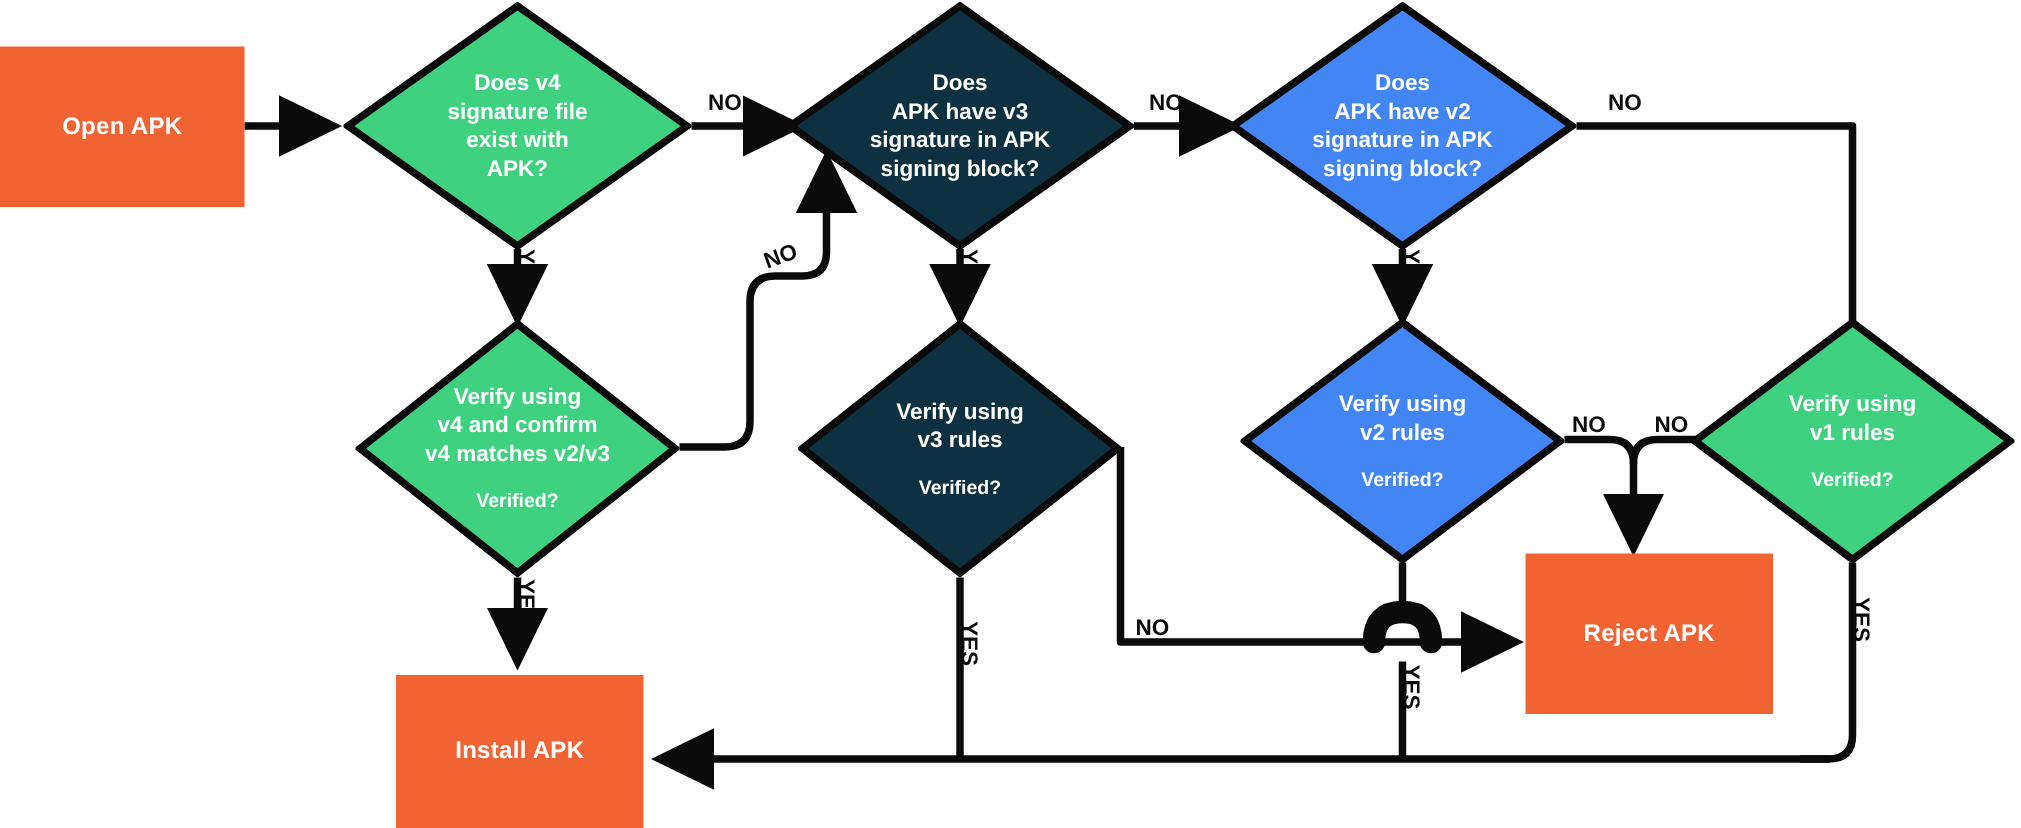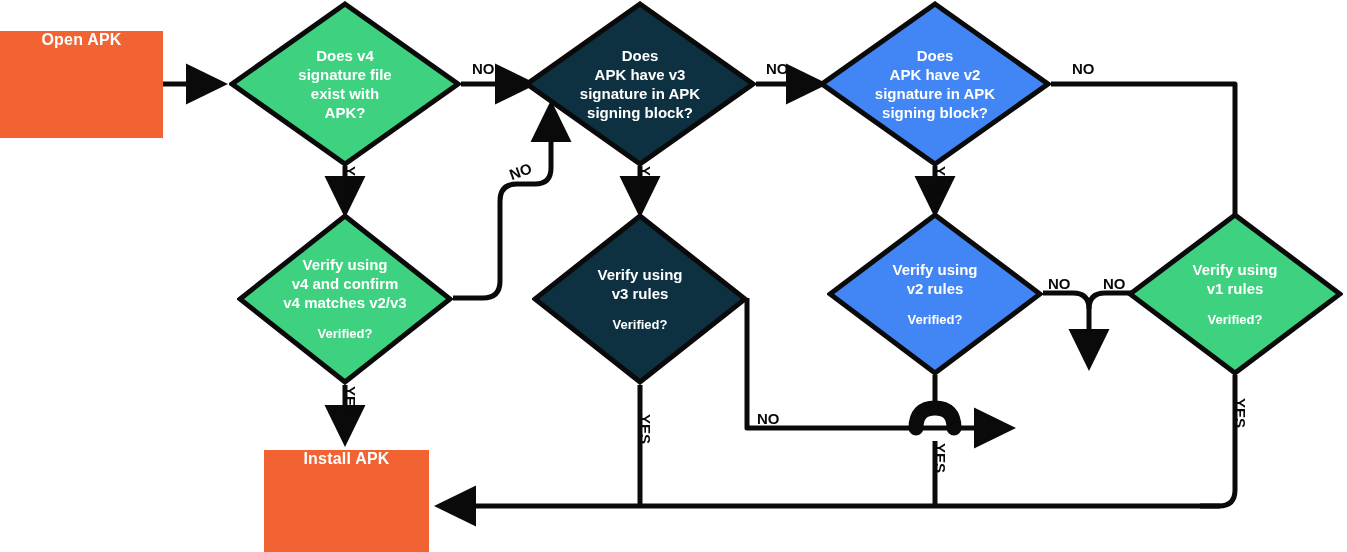--- a/index.html
+++ b/index.html
@@ -1,19 +1,19 @@
 <!DOCTYPE html>
 <html><head>
 <meta charset="utf-8">
 <style>
   html,body{margin:0;padding:0;background:#ffffff;}
   body{font-family:"Liberation Sans",sans-serif;}
   #canvas{position:relative;width:1347px;height:552px;background:#ffffff;overflow:hidden;}
   svg#wires{position:absolute;left:0;top:0;width:1347px;height:552px;}
-  .node{position:absolute;box-sizing:border-box;display:flex;justify-content:center;}
+  .node{position:absolute;box-sizing:border-box;display:flex;align-items:center;justify-content:center;}
   .rect{color:#ffffff;font-weight:bold;font-size:16px;letter-spacing:.2px;}
   .dia-wrap{position:absolute;}
   .dia-shape{position:absolute;left:0;top:0;width:100%;height:100%;}
   .dia-text{position:absolute;left:0;top:0;width:100%;height:100%;
             display:flex;flex-direction:column;justify-content:center;
             color:#ffffff;font-weight:bold;font-size:15px;line-height:1.28;text-align:center;
             pointer-events:none;}
   .dia-text .sub{font-size:13px;margin-top:14px;}
   .edge-label{position:absolute;font-weight:bold;font-size:15px;color:#0a0a0a;
               font-family:"Liberation Sans",sans-serif;letter-spacing:0px;white-space:nowrap;}
@@ -147,20 +147,23 @@
     <svg class="dia-shape" viewBox="0 0 216 164" xmlns="http://www.w3.org/2000/svg">
       <polygon points="108,3 213,82 108,161 3,82" fill="#3ED17F" stroke="#0A0A0A" stroke-width="5"></polygon>
     </svg>
     <div class="dia-text">
       <span style="white-space:pre-line;">Verify using
 v1 rules</span>
       <span class="sub">Verified?</span>
     </div>
   </div>
 
+  <div class="node rect" style="left:1017px;top:369px;width:165px;height:107px;background:#F26334;">
+    <span>Reject APK</span>
+  </div>
 
   <div class="node rect" style="left:264px;top:450px;width:165px;height:102px;background:#F26334;">
     <span>Install APK</span>
   </div>
 
   <div class="edge-label vert" style="left:359px;top:166px;">YES</div>
 
   <div class="edge-label" style="left:472px;top:60px;">NO</div>
 
   <div class="edge-label" style="left:507px;top:167px;transform:rotate(-20deg);transform-origin:left top;">NO</div>

